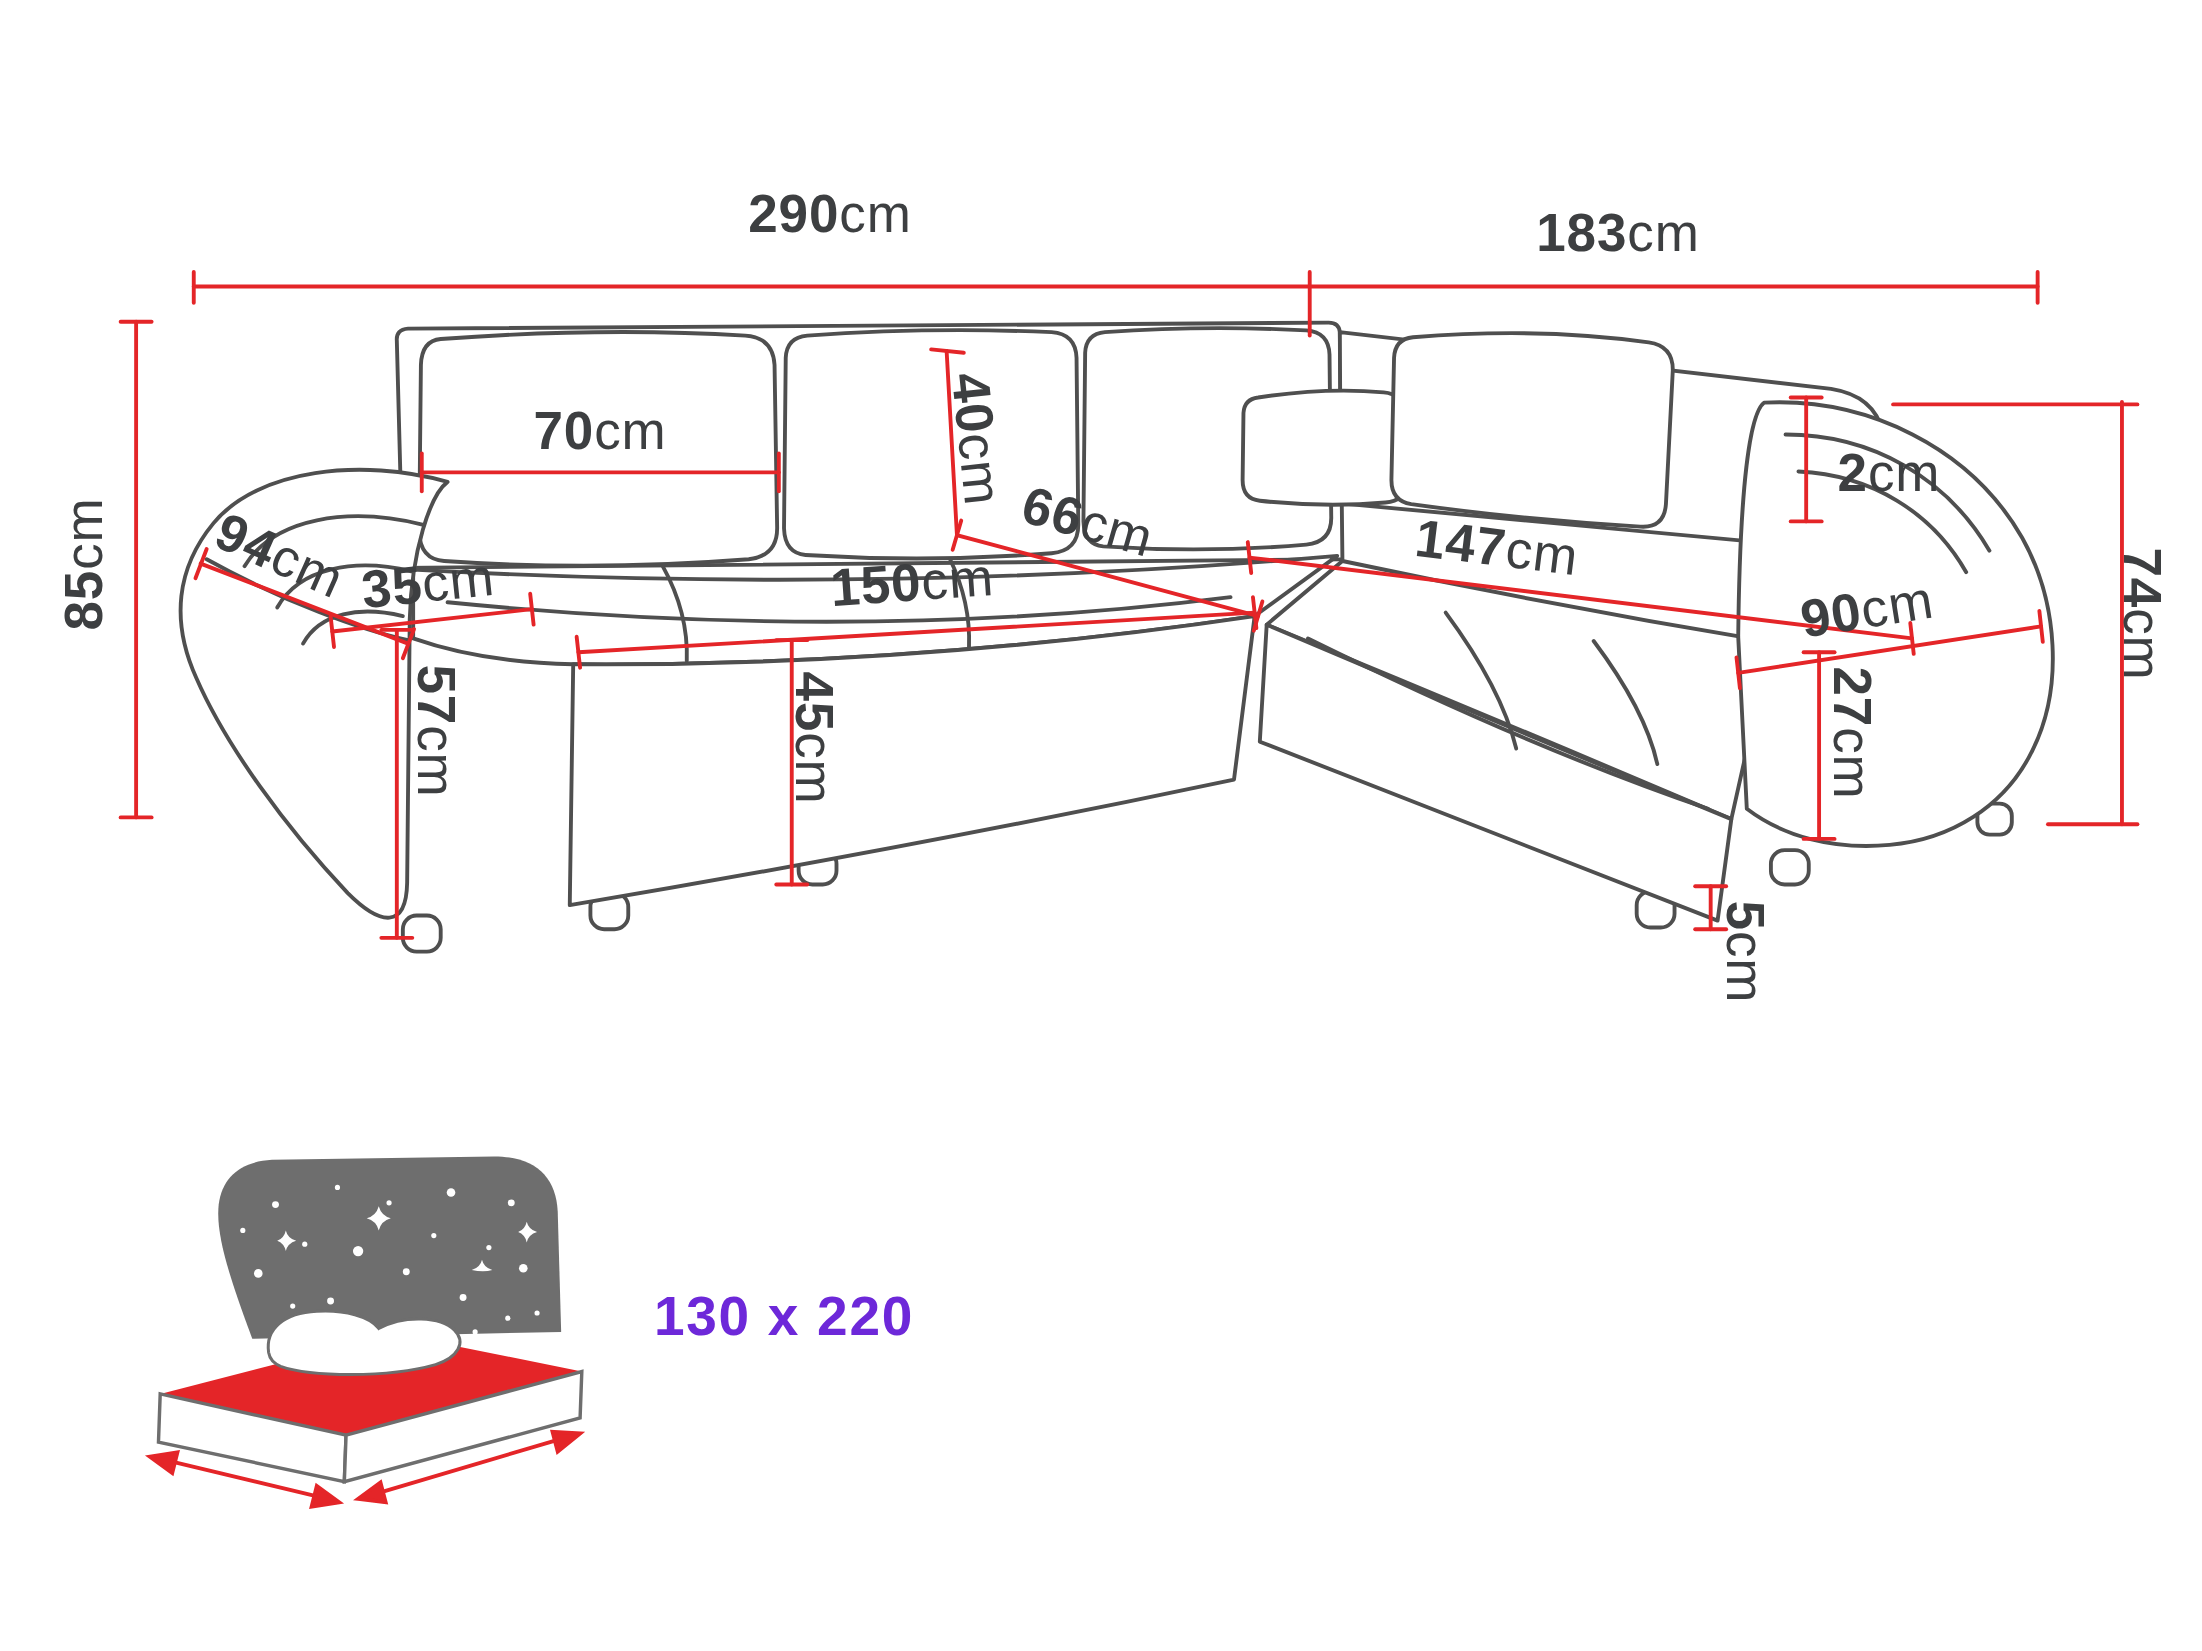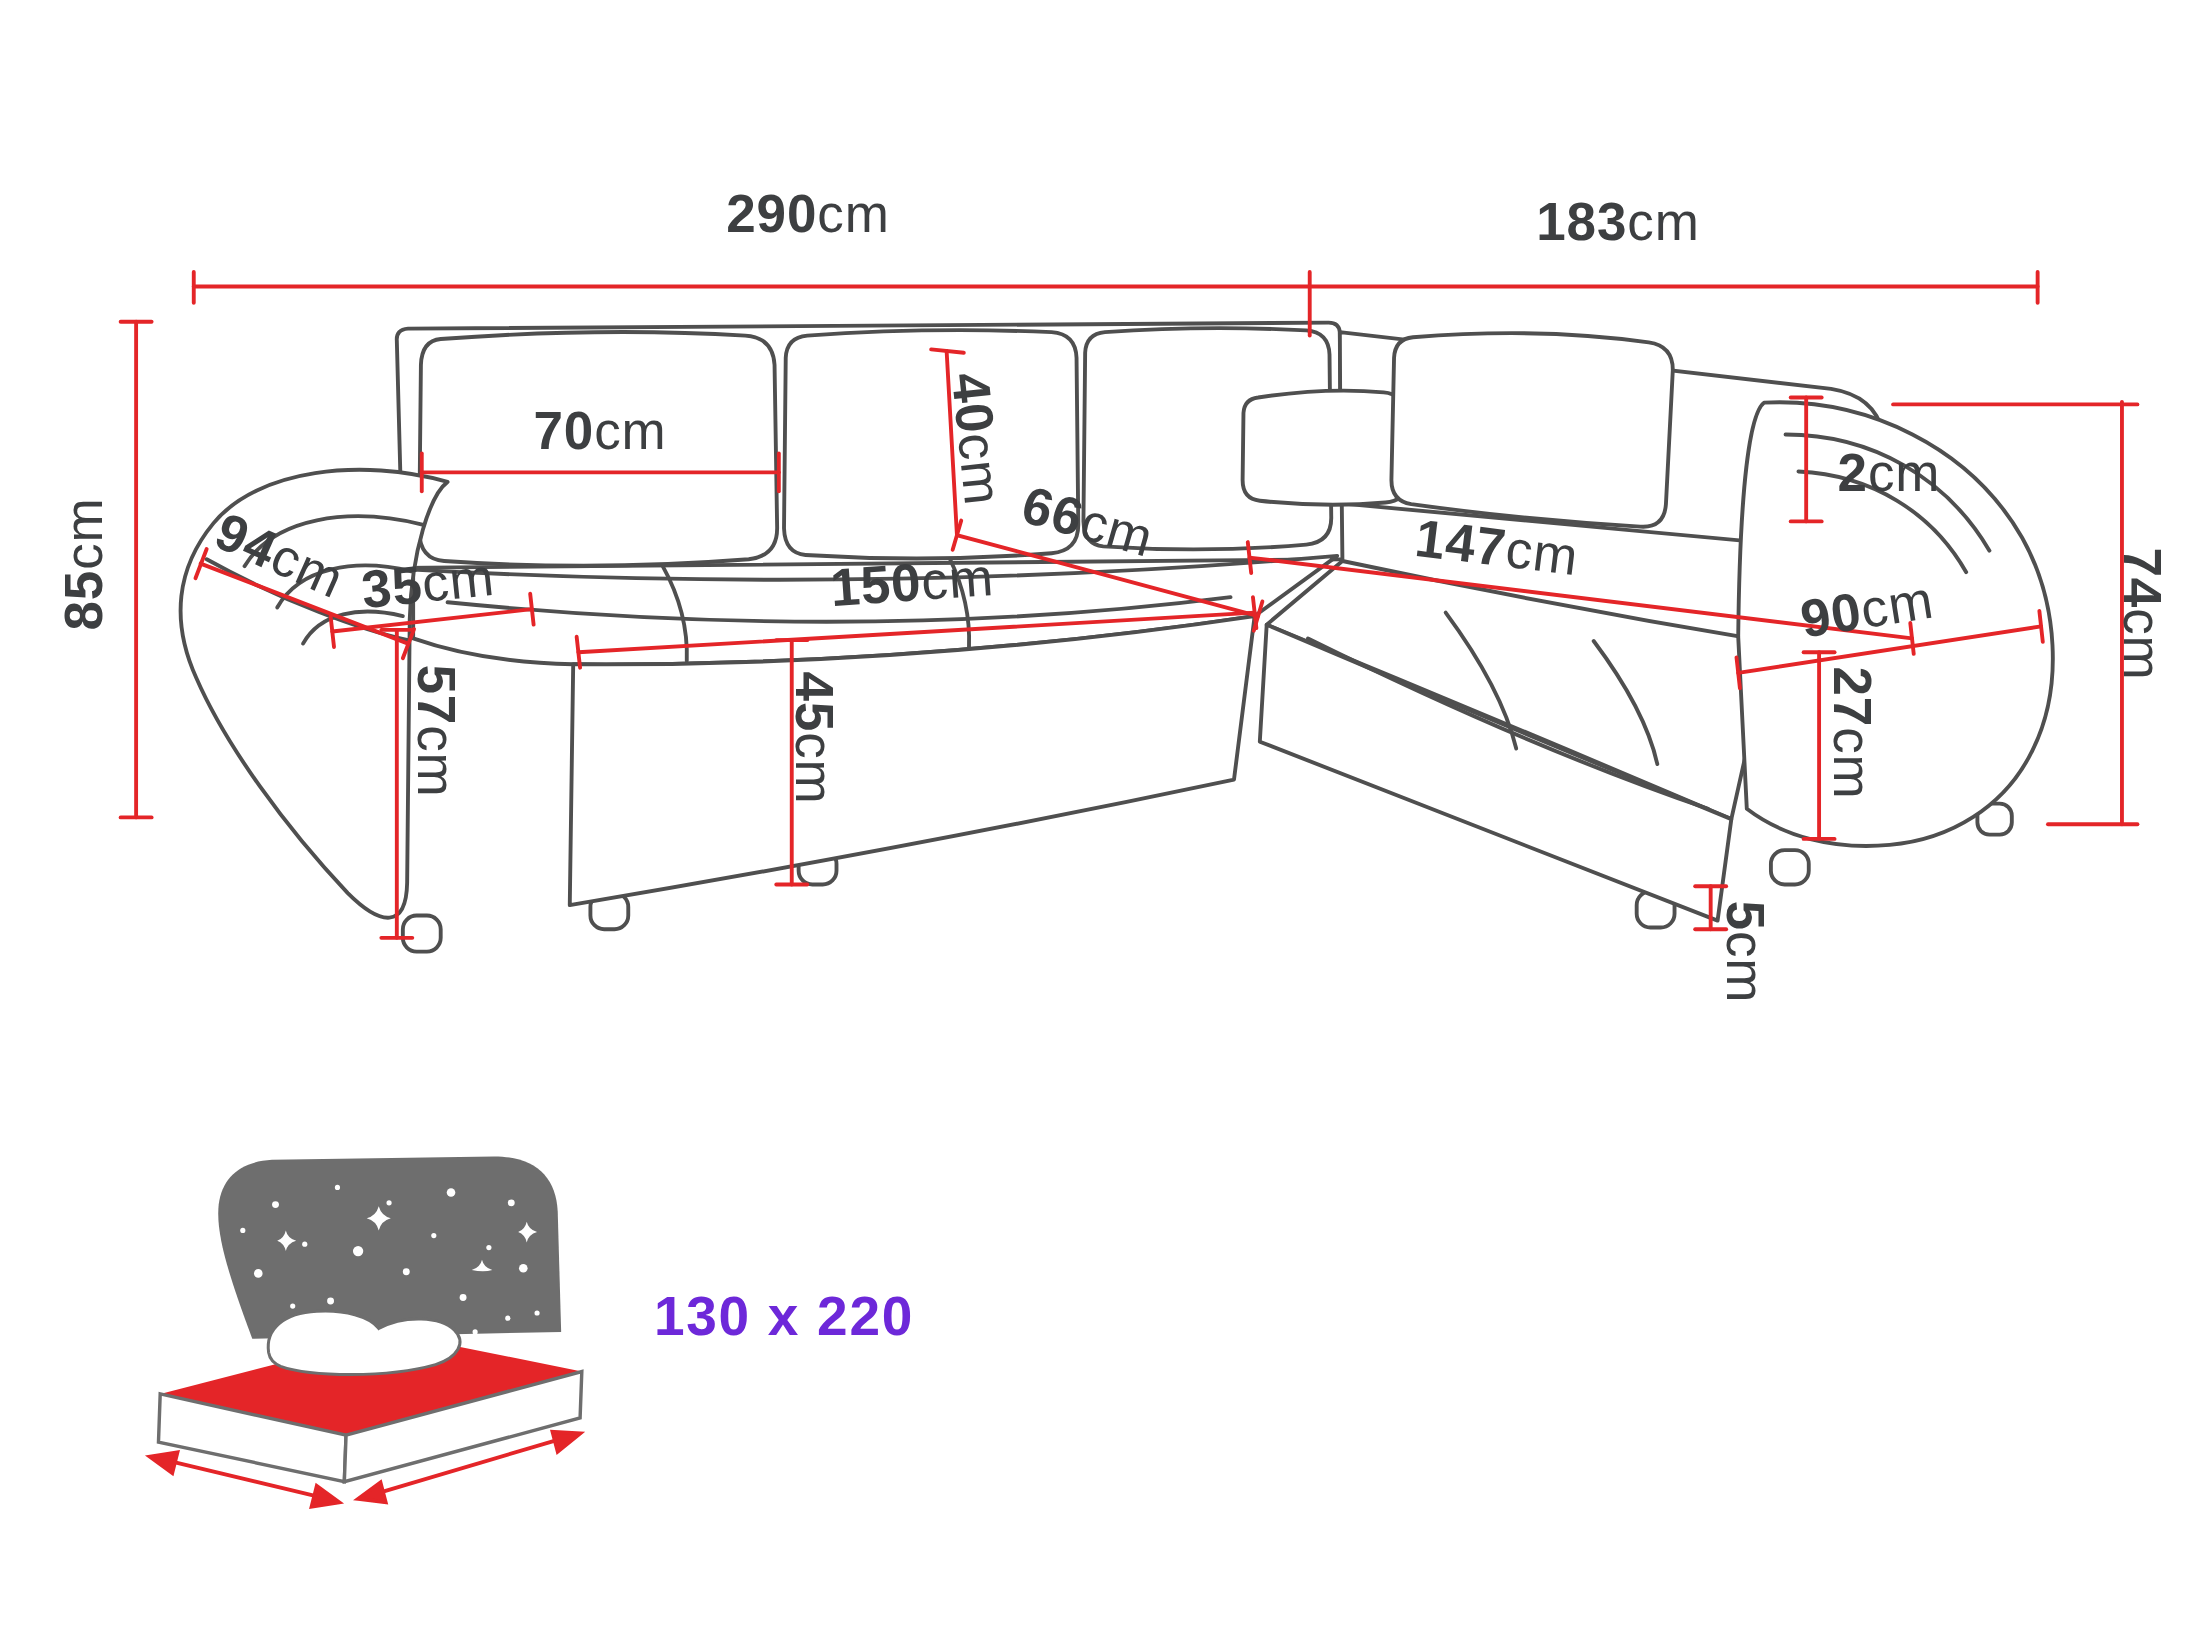--- a/index.html
+++ b/index.html
@@ -169,24 +169,24 @@
       <path d="M196,1698 L372,1740" fill="none"></path>
       <path d="M174,1693 L200,1712 L206,1688 Z"></path>
       <path d="M394,1746 L362,1751 L368,1727 Z"></path>
       <path d="M444,1734 L646,1674" fill="none"></path>
       <path d="M416,1742 L448,1746 L442,1723 Z"></path>
       <path d="M674,1666 L648,1687 L642,1664 Z"></path>
     </g>
   </g>
 </svg>
 
-<div class="dim" style="left:808px;top:213px;text-align:right;">
+<div class="dim" style="left:830px;top:213px;text-align:right;">
   <span class="num">290</span><span class="unit">cm</span>
 </div>
-<div class="dim" style="left:1618px;top:221px;">
+<div class="dim" style="left:1618px;top:232px;">
   <span class="num">183</span><span class="unit">cm</span>
 </div>
 <div class="dim" style="left:83px;top:564px;transform:translate(-50%,-50%) rotate(-90deg);">
   <span class="num">85</span><span class="unit">cm</span>
 </div>
 <div class="dim" style="left:600px;top:430px;">
   <span class="num">70</span><span class="unit">cm</span>
 </div>
 <div class="dim" style="left:977px;top:439px;transform:translate(-50%,-50%) rotate(84deg);">
   <span class="num">40</span><span class="unit">cm</span>

